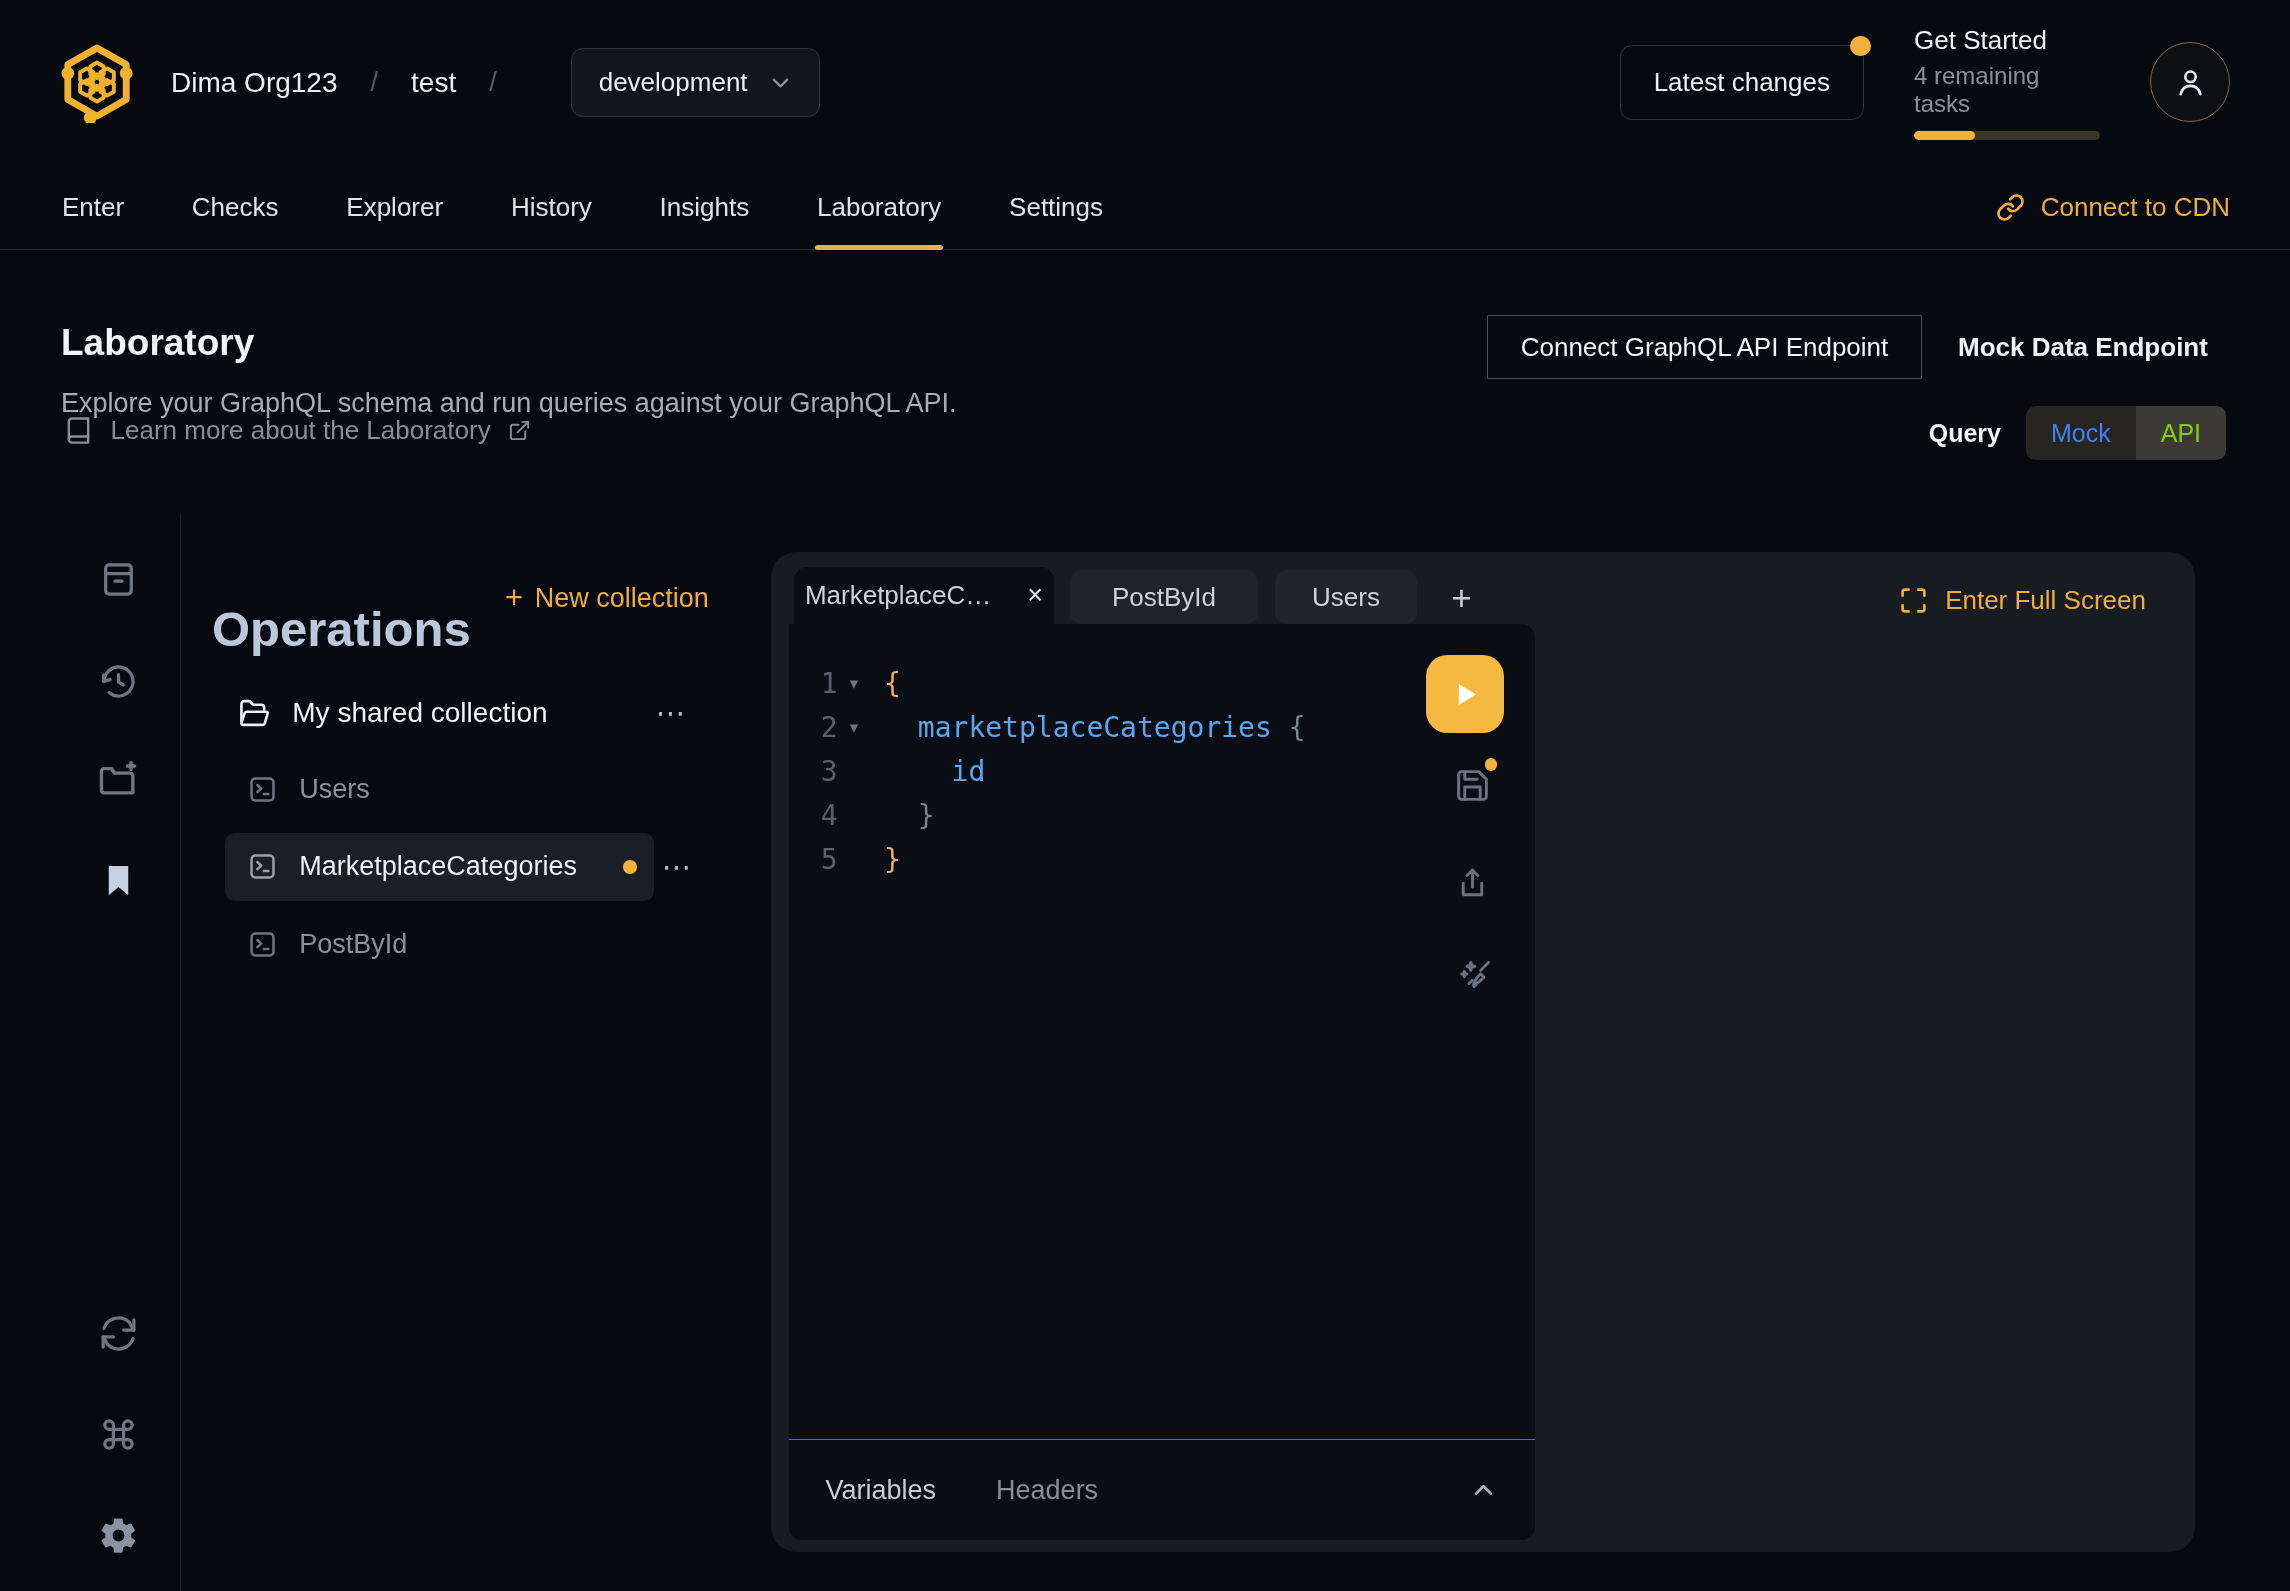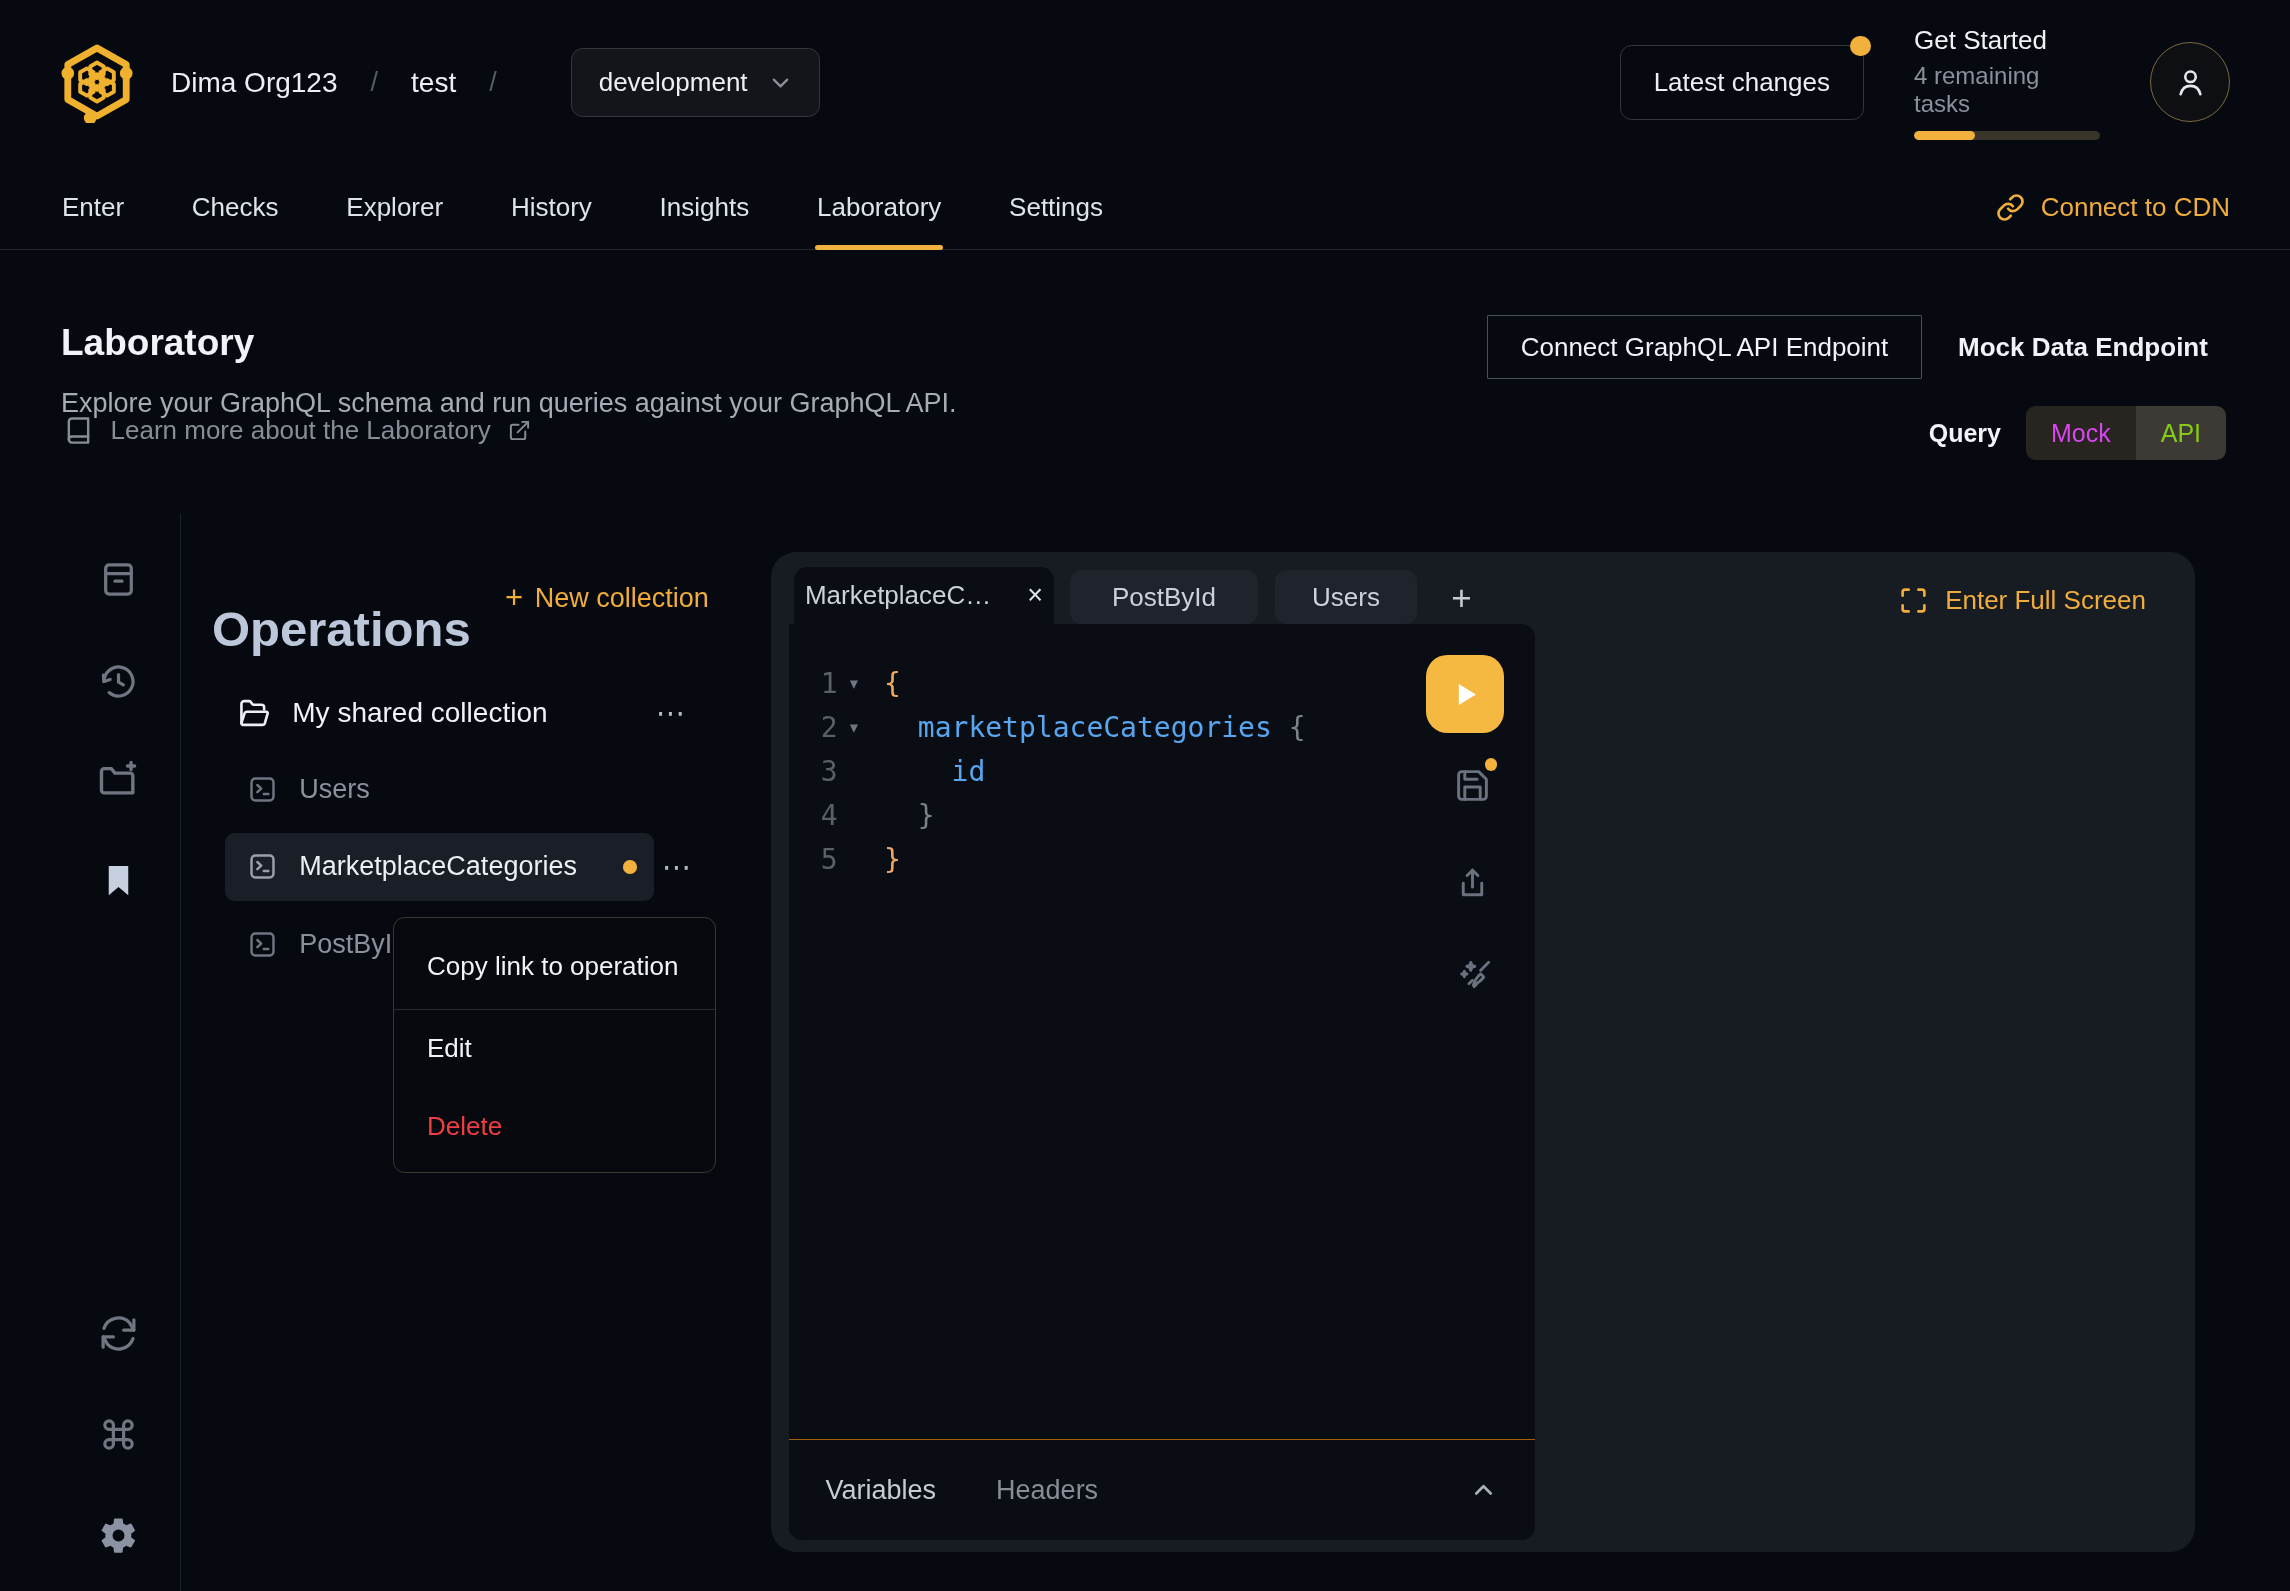--- a/index.html
+++ b/index.html
@@ -43,21 +43,21 @@
   .learn-more{position:absolute;left:64px;top:415px;display:flex;align-items:center;gap:17.5px;
               color:#878d97;font-size:26px;cursor:pointer;}
   .connect-endpoint{position:absolute;left:1487px;top:315px;width:435px;height:64px;border:1.5px solid #4a4e55;
                     border-radius:1px;background:transparent;color:#f0f3f8;font-size:26px;cursor:pointer;font-family:inherit;}
   .mock-endpoint{position:absolute;left:1958px;top:315px;height:64px;display:flex;align-items:center;
                  font-size:26px;font-weight:600;color:#f0f3f8;cursor:pointer;}
   .query-row{position:absolute;right:64px;top:406px;display:flex;align-items:center;gap:25px;}
   .query-label{font-size:25px;font-weight:700;color:#f0f3f8;}
   .seg{display:flex;border-radius:9.7px;overflow:hidden;font-size:25px;}
   .seg .opt{padding:12.6px 25px;cursor:pointer;}
-  .seg .opt.sel{background:#282420;color:#d946ef;}
+  .seg .opt.sel{background:#282420;color:#3b82f6;}
   .seg .opt.unsel{background:#3d3a36;color:#84cc16;}
 
   
   .rail{position:absolute;left:0;top:514px;bottom:0;width:181px;border-right:1px solid #1e222a;}
   .rail-btn{position:absolute;left:93px;width:50px;height:50px;display:flex;align-items:center;
             justify-content:center;cursor:pointer;}
 
   
   .ops-title{position:absolute;left:212px;top:560px;font-size:49px;font-weight:700;color:#bcc8da;}
   .new-collection{position:absolute;left:505px;top:580px;display:flex;align-items:center;gap:11.6px;
@@ -352,26 +352,20 @@
     <span>
       <svg width="31" height="31" viewBox="0 0 24 24" fill="none" stroke="#6f7682" stroke-width="1.9" stroke-linecap="round" stroke-linejoin="round">
         <rect x="3.5" y="3.5" width="17" height="17" rx="3"></rect>
         <path d="M8 8.5l3 2.8-3 2.8"></path>
           <path d="M13 15.5h3.5"></path>
       </svg>
     </span>
     <span class="op-label">PostById</span>
   </div>
 
-  <div class="ctx">
-    <div class="ctx-item">Copy link to operation</div>
-    <div class="ctx-div"></div>
-    <div class="ctx-item small">Edit</div>
-    <div class="ctx-item small danger">Delete</div>
-  </div>
 
   <section class="panel">
     <div class="etab etab-active">
       <span class="etab-label">MarketplaceC…</span>
       <span class="etab-close">×</span>
     </div>
     <div class="etab etab-post">
       <span class="etab-label">PostById</span>
     </div>
     <div class="etab etab-users">

